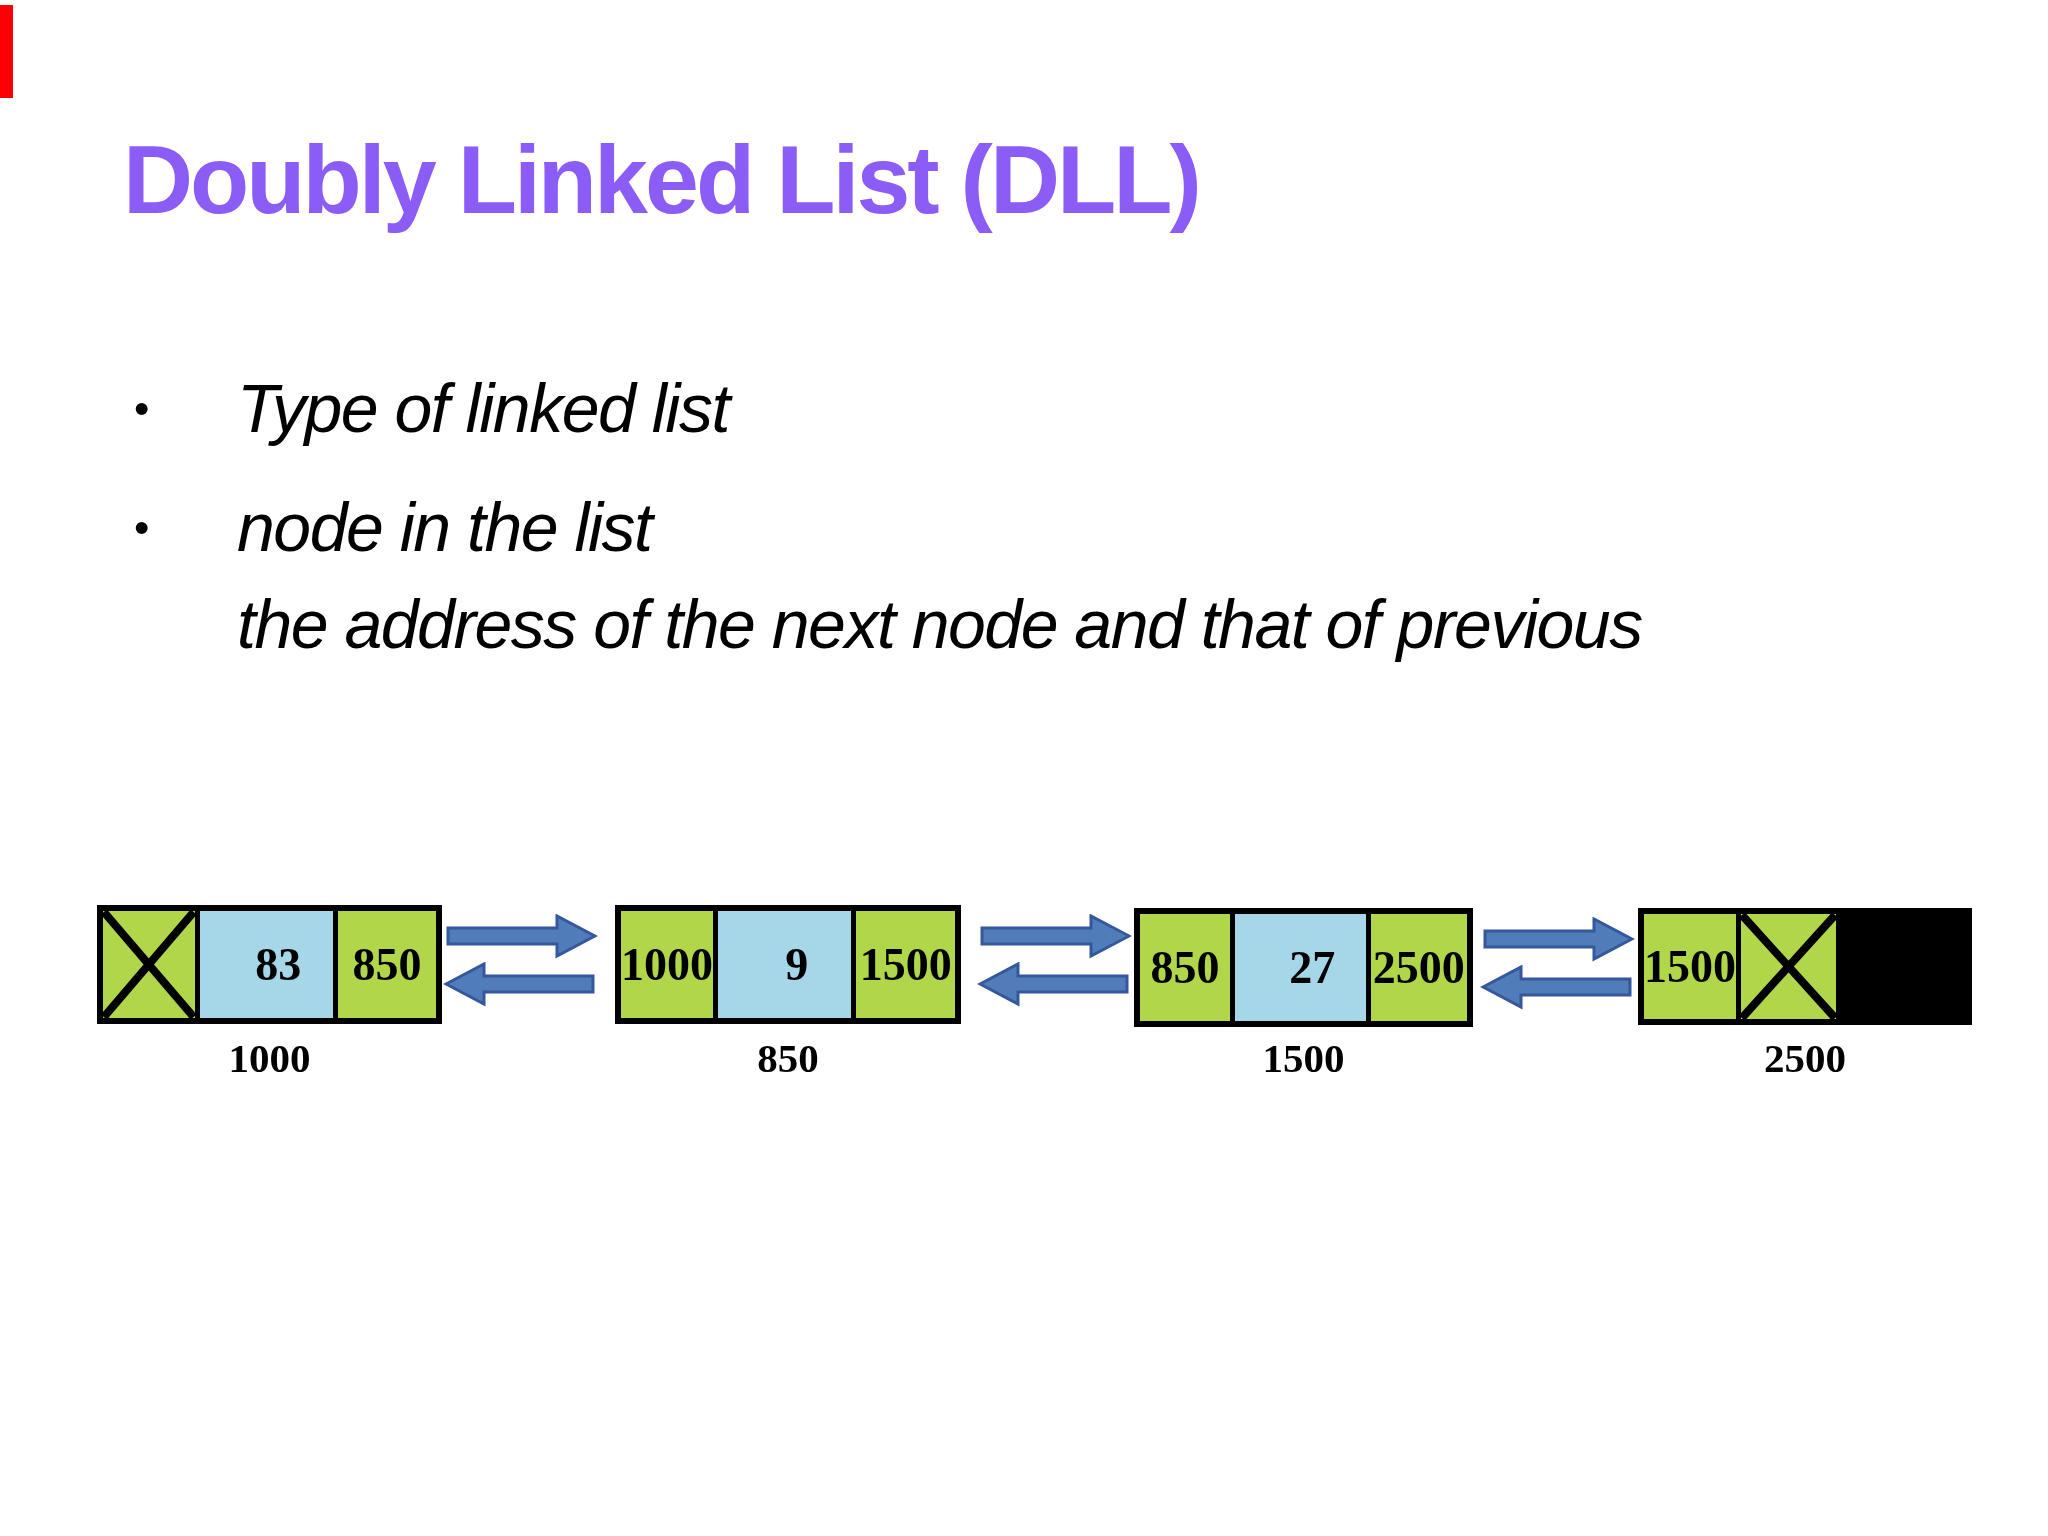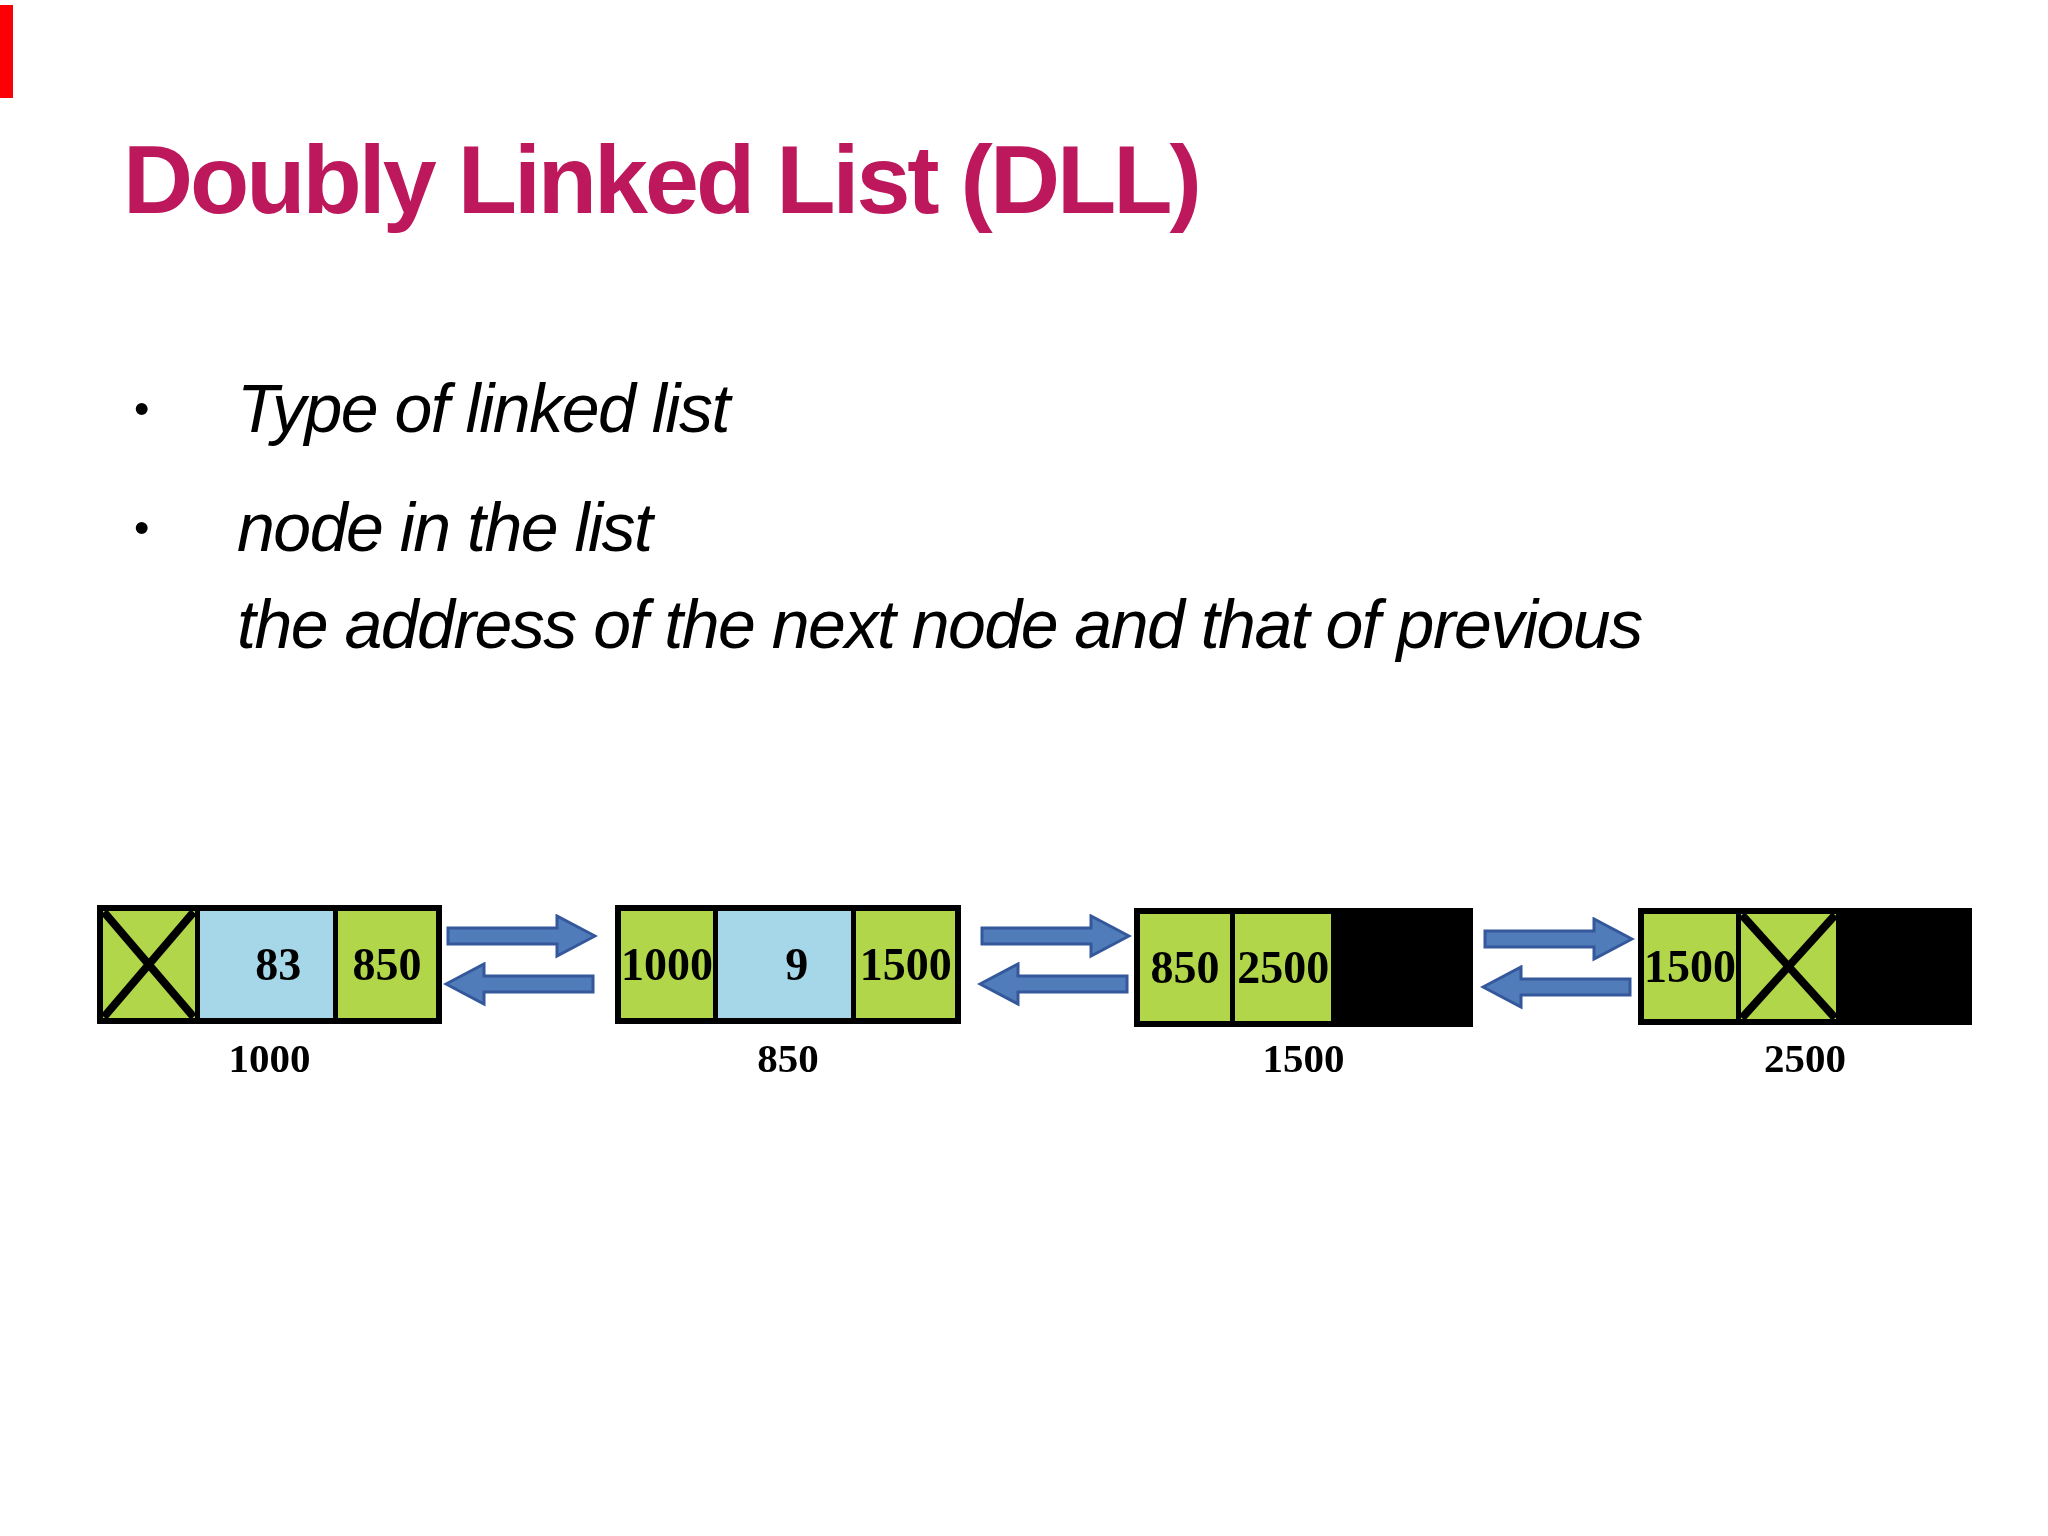--- a/index.html
+++ b/index.html
@@ -11,21 +11,21 @@
     font-family:"Liberation Sans", sans-serif;
     color:#000000;
   }
   .accent-bar{
     position:absolute;left:0;top:5px;width:13px;height:93px;
     background:#fb0005;
   }
   .slide-title{
     position:absolute;left:123px;top:124px;margin:0;
     font-size:97px;font-weight:bold;letter-spacing:-3px;
-    line-height:1.15;color:#be185d;white-space:nowrap;
+    line-height:1.15;color:#8b5cf6;white-space:nowrap;
   }
   .bullet-item{
     position:absolute;left:132px;width:1800px;
     font-size:68px;letter-spacing:-1.5px;line-height:97px;
     color:#000000;
   }
   .bullet-item .bdot{
     position:absolute;left:2px;top:0;
     font-size:44px;line-height:97px;letter-spacing:0;
   }
@@ -130,20 +130,21 @@
       </svg>
   </div>
   <div class="arrow al-2">
     <svg viewBox="0 0 152 45">
         <polygon points="150,14 41,14 41,2 3,22 41,42 41,30 150,30" fill="#517cba" stroke="#34589b" stroke-width="3"></polygon>
       </svg>
   </div>
 
   <div class="node node-3">
     <div class="cell prev green">850</div>
+    <div class="cell data blue">27</div>
     <div class="cell next green">2500</div>
   </div>
   <div class="addr addr-3">1500</div>
 
   <div class="arrow ar-3">
     <svg viewBox="0 0 152 45">
         <polygon points="2,14 111,14 111,2 149,22 111,42 111,30 2,30" fill="#517cba" stroke="#34589b" stroke-width="3"></polygon>
       </svg>
   </div>
   <div class="arrow al-3">

